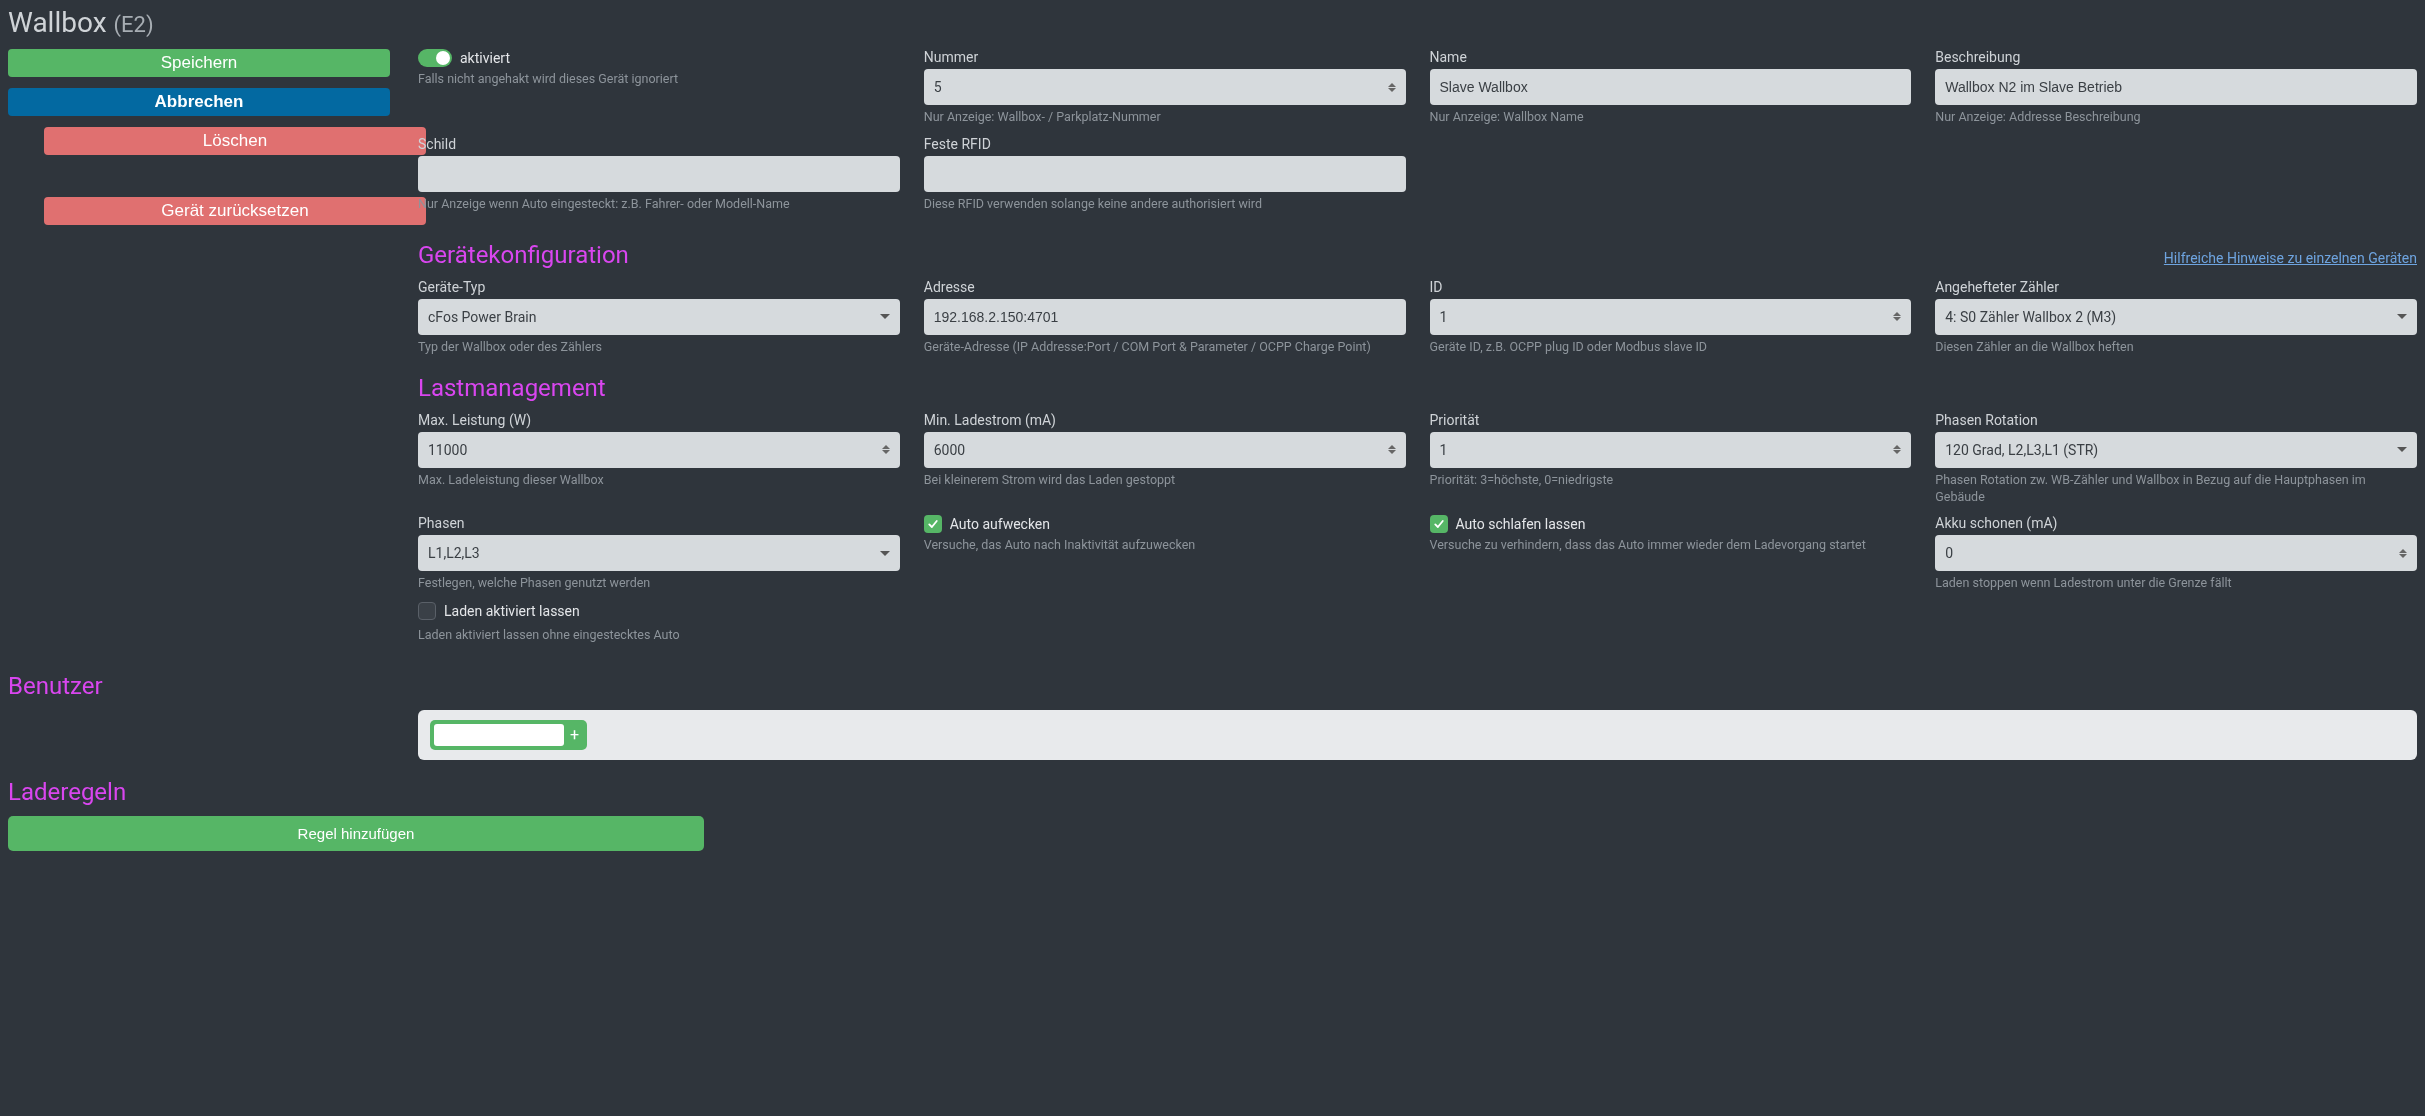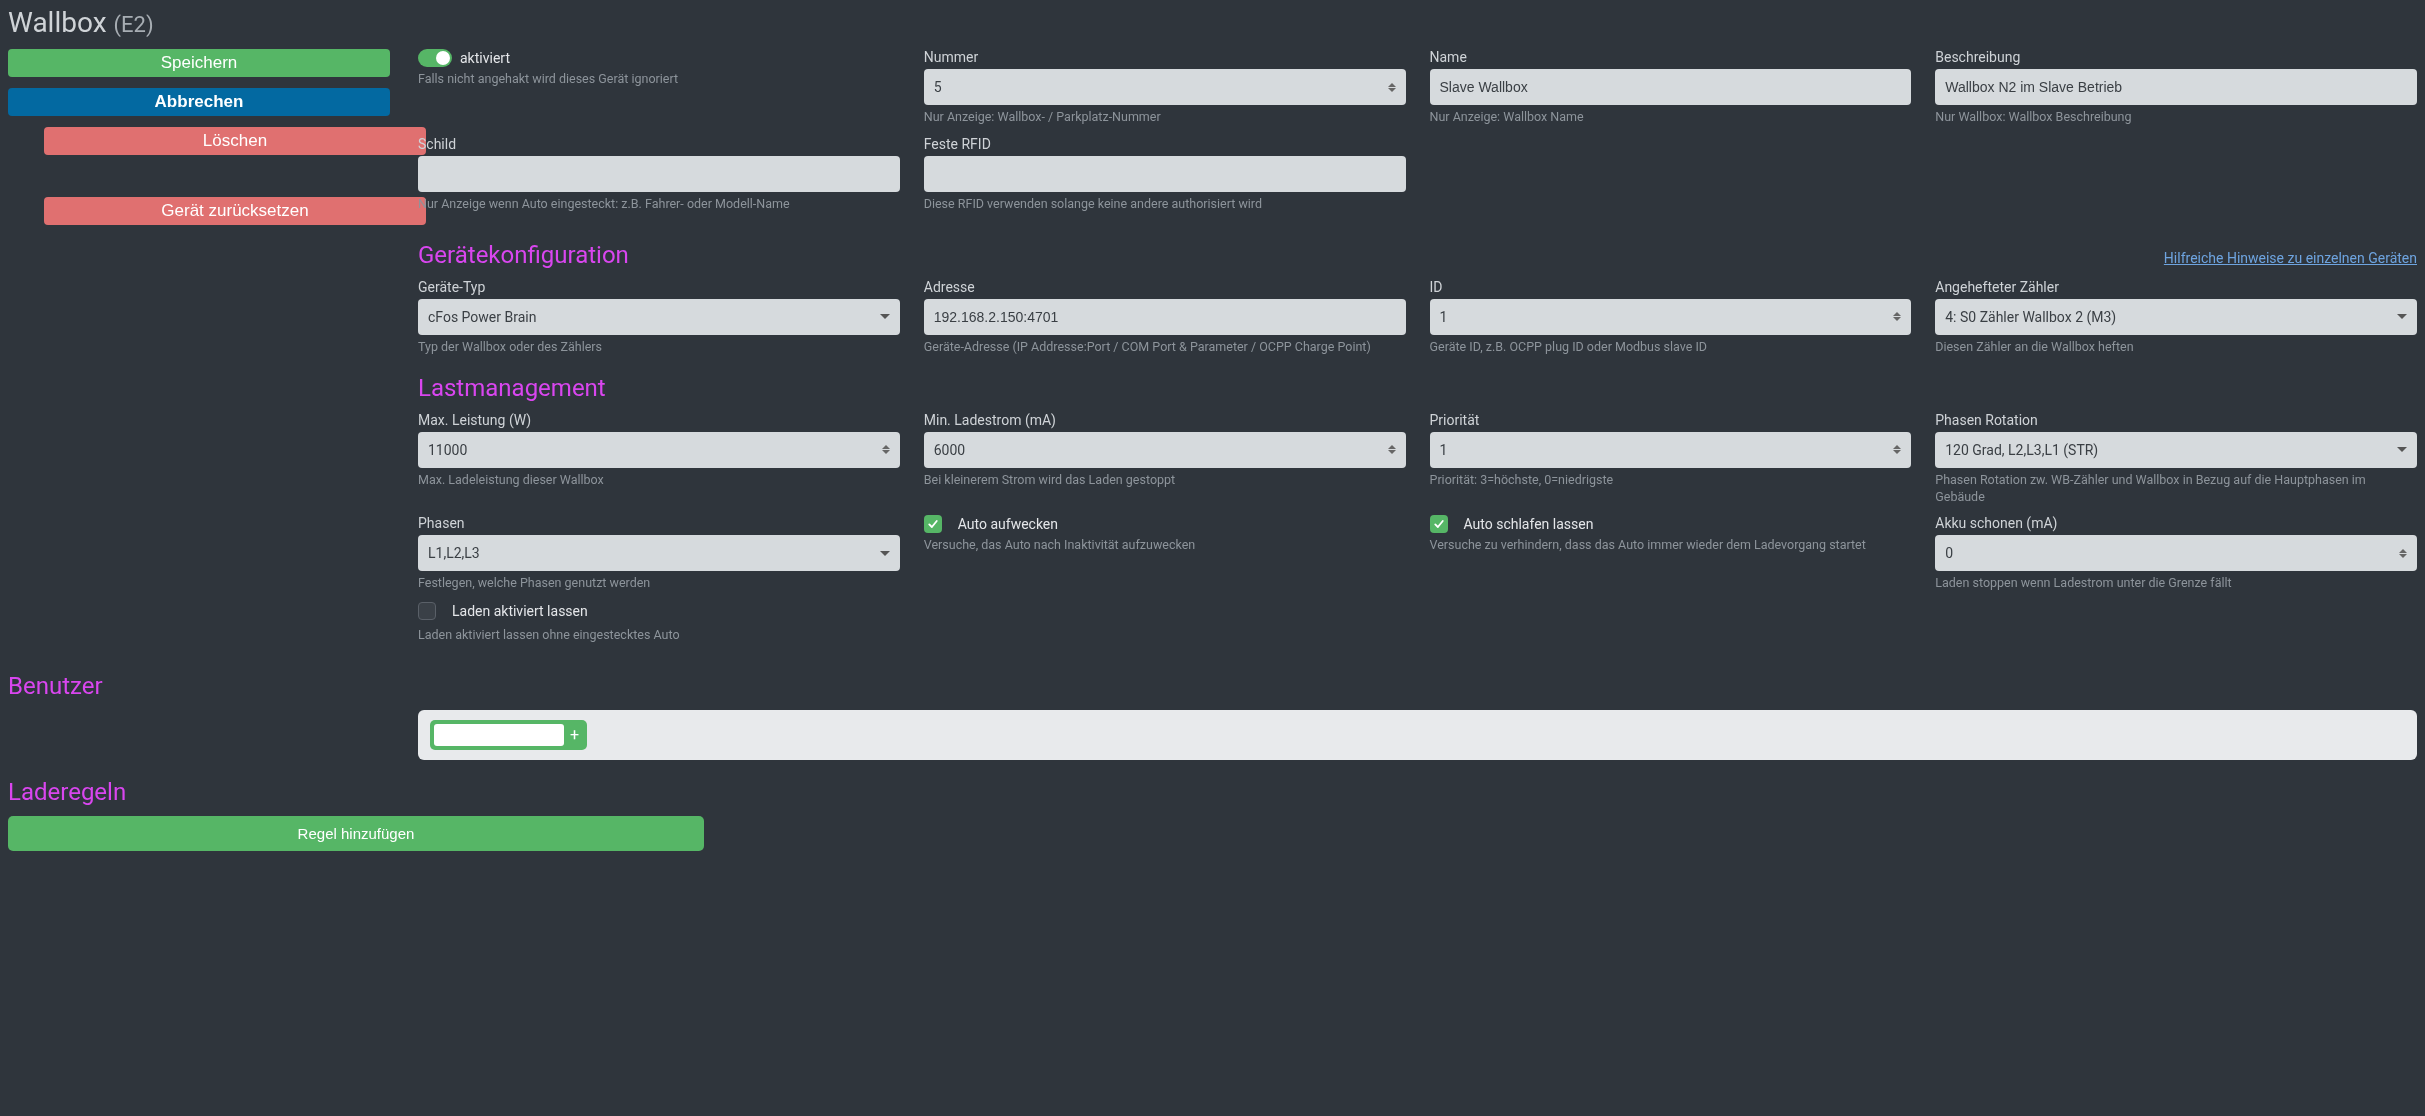--- a/index.html
+++ b/index.html
@@ -155,21 +155,21 @@
   .hints-link {
     color: #6ea4e0;
     text-decoration: underline;
     font-size: 14px;
     cursor: pointer;
   }
 
   .check {
     display: inline-flex;
     align-items: center;
-    gap: 16px;
+    gap: 8px;
     cursor: pointer;
   }
   .checkbox {
     width: 18px;
     height: 18px;
     border-radius: 4px;
     display: inline-flex;
     align-items: center;
     justify-content: center;
   }
@@ -263,21 +263,21 @@
           <div class="help">Nur Anzeige: Wallbox- / Parkplatz-Nummer</div>
         </div>
         <div class="col">
           <span class="label">Name</span>
           <input class="field-input" value="Slave Wallbox" style="">
           <div class="help">Nur Anzeige: Wallbox Name</div>
         </div>
         <div class="col">
           <span class="label">Beschreibung</span>
           <input class="field-input" value="Wallbox N2 im Slave Betrieb" style="">
-          <div class="help">Nur Wallbox: Wallbox Beschreibung</div>
+          <div class="help">Nur Anzeige: Addresse Beschreibung</div>
         </div>
       </div>
 
       <div class="row">
         <div class="col">
           <span class="label">Schild</span>
           <input class="field-input" value="" style="">
           <div class="help">Nur Anzeige wenn Auto eingesteckt: z.B. Fahrer- oder Modell-Name</div>
         </div>
         <div class="col">

